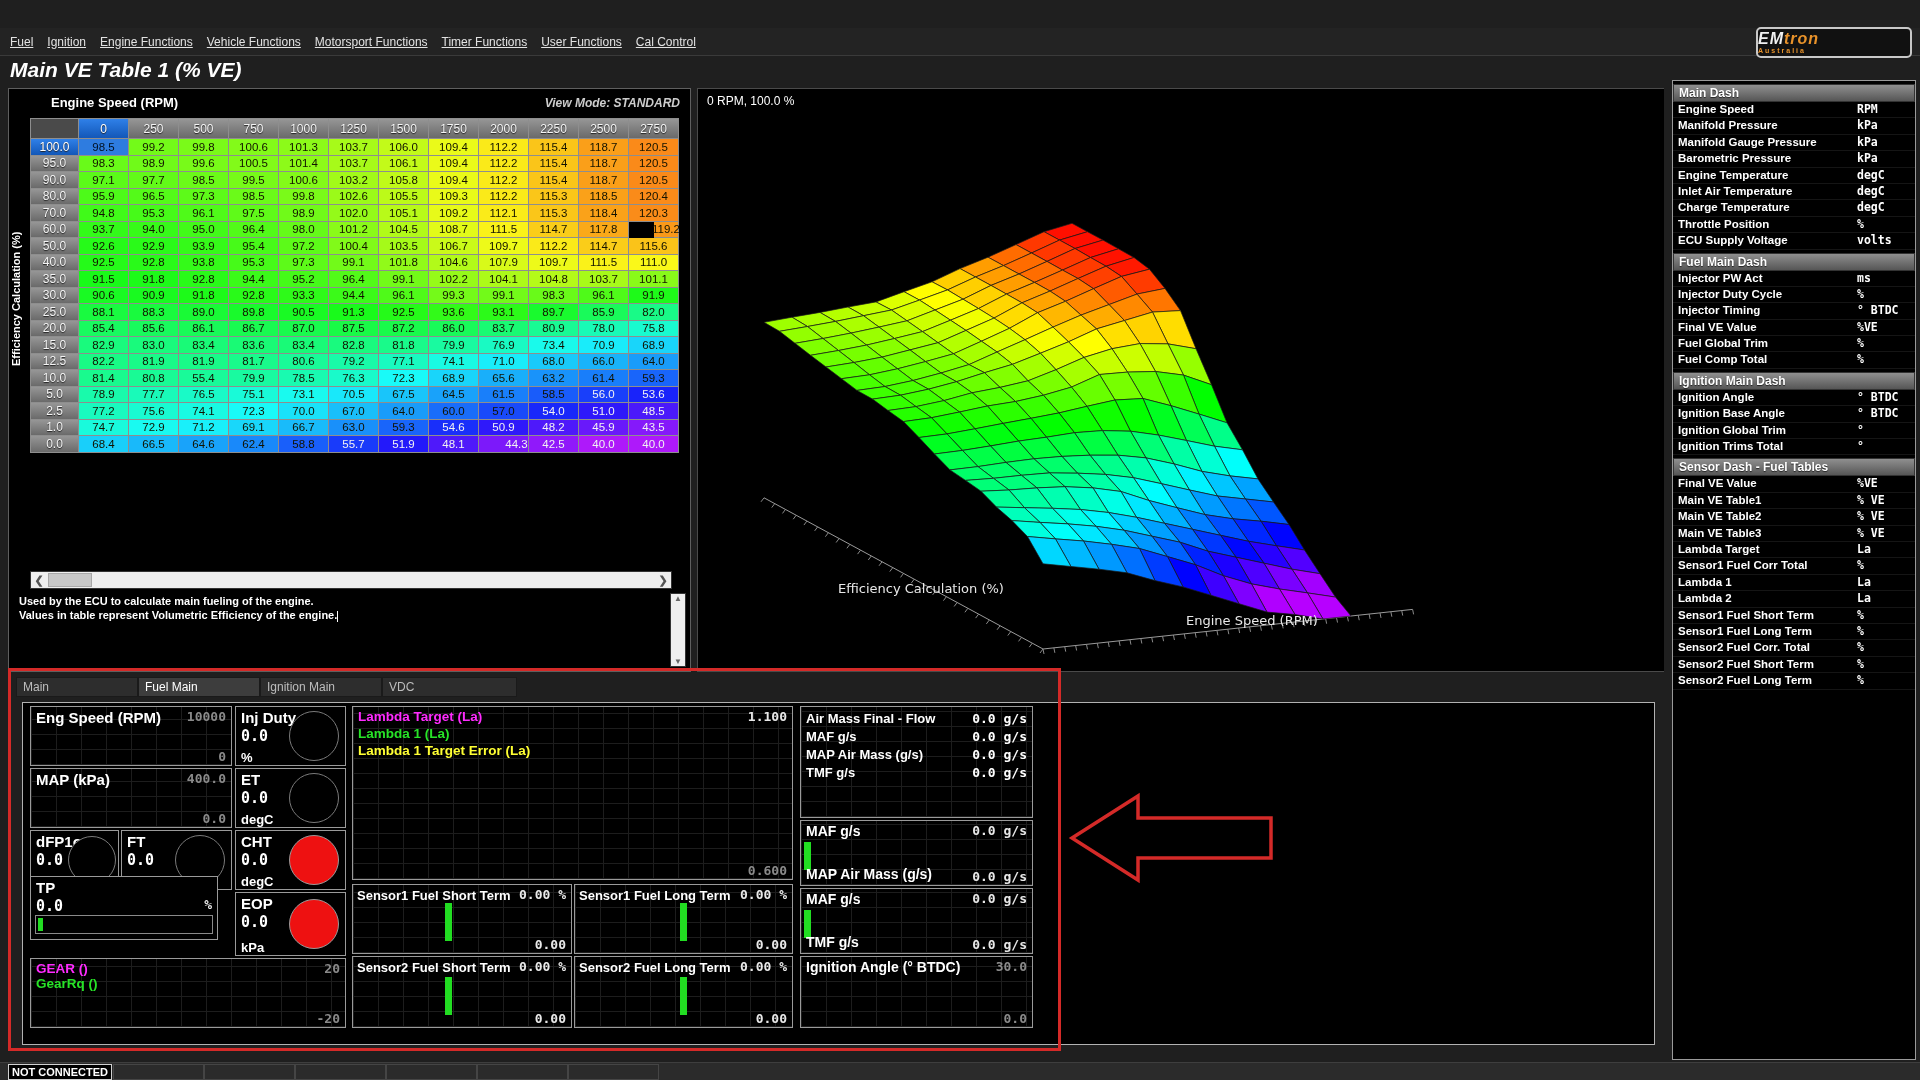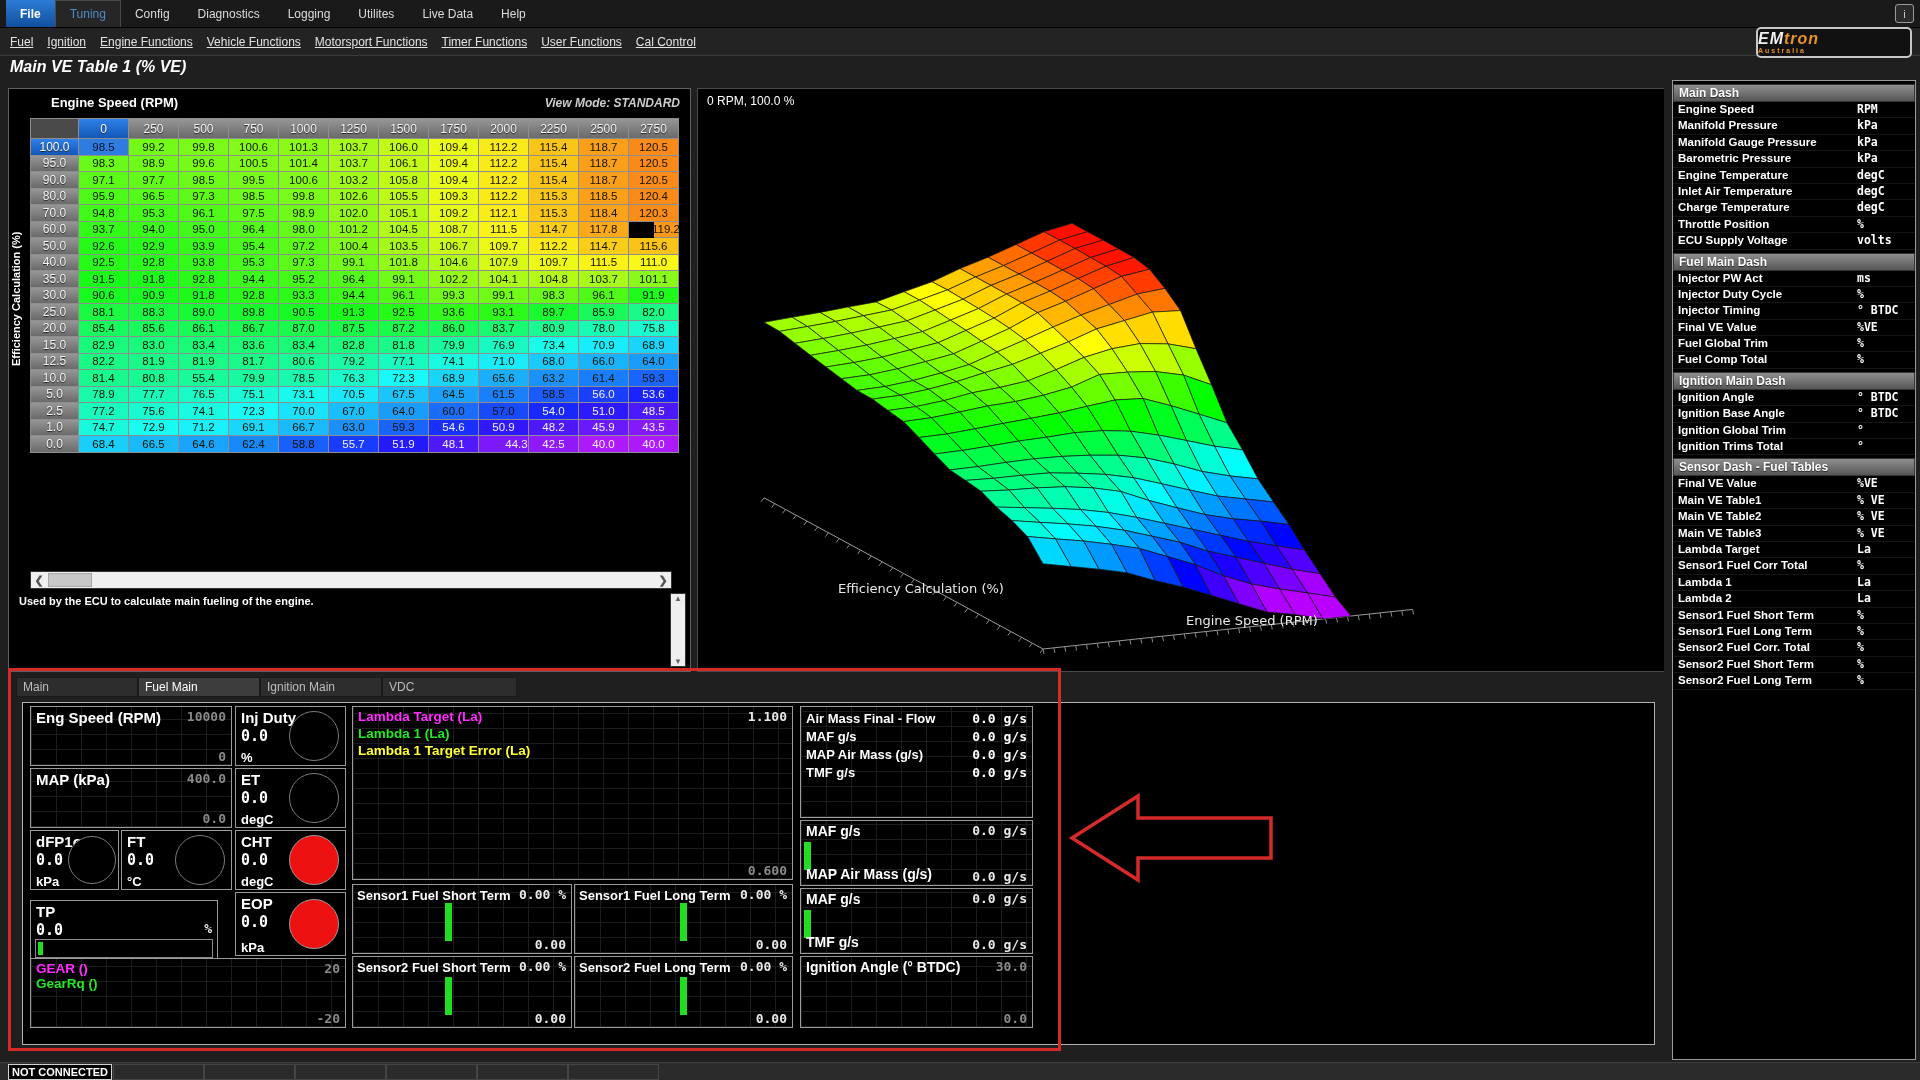--- a/index.html
+++ b/index.html
@@ -20,21 +20,21 @@
   .mb-item{margin:0 7px;font-size:12px;color:#e2e2e2;text-decoration:underline;cursor:default;}
   .mb-item:first-child{margin-left:10px;}
   .logo{position:absolute;right:8px;top:-1px;width:152px;height:27px;background:#111;
         border:2px solid #c8c8c8;border-radius:5px;display:flex;flex-direction:column;
         justify-content:center;line-height:1;}
   .logo .l1{font-style:italic;font-weight:bold;font-size:16px;letter-spacing:1px;}
   .logo .l1 .em{color:#f0f0f0;}
   .logo .l1 .tron{color:#e8922a;}
   .logo .l2{font-size:7px;color:#e8922a;font-weight:bold;letter-spacing:2px;}
 
-  .page-title{position:absolute;left:10px;top:58px;font-size:16px;font-weight:bold;font-style:italic;color:#fff;}
+  .page-title{position:absolute;left:10px;top:58px;font-size:21px;font-weight:bold;font-style:italic;color:#fff;}
 
   
   .table-panel{position:absolute;left:8px;top:88px;width:681px;height:582px;background:#000;border:1px solid #5f5f5f;}
   .axis-title{position:absolute;left:42px;top:6px;font-size:13px;font-weight:bold;color:#fff;}
   .view-mode{position:absolute;right:10px;top:7px;font-size:12px;font-weight:bold;font-style:italic;color:#cdcdcd;}
   .vert-label{position:absolute;left:1px;top:30px;width:16px;height:360px;writing-mode:vertical-rl;
               transform:rotate(180deg);font-size:11px;font-weight:bold;color:#fff;text-align:center;}
   #ve-grid{position:absolute;left:21px;top:29px;display:grid;border-left:1px solid #8e8e8e;border-top:1px solid #8e8e8e;}
   .ve-cell,.ve-head{border-right:1px solid #8e8e8e;border-bottom:1px solid #8e8e8e;
            display:flex;align-items:center;justify-content:center;font-size:11.5px;}
@@ -108,33 +108,20 @@
   .statusbar{position:absolute;left:0;top:1062px;width:1920px;height:18px;background:#2b2b2b;border-top:1px solid #3e3e3e;}
   .status-box{position:absolute;left:8px;top:1px;width:102px;height:14px;background:#000;border:1px solid #d2d2d2;
               color:#fff;font-size:11px;font-weight:bold;text-align:center;line-height:14px;}
   .status-seg{position:absolute;top:1px;height:14px;border:1px solid #454545;background:#2b2b2b;}
 </style>
 </head>
 <body>
 
 <div class="app">
 
-  <div class="titlebar">
-    <div id="tb-tabs" style="display:flex;">
-        <div class="tb-tab file">File</div>
-        <div class="tb-tab active">Tuning</div>
-        <div class="tb-tab">Config</div>
-        <div class="tb-tab">Diagnostics</div>
-        <div class="tb-tab">Logging</div>
-        <div class="tb-tab">Utilites</div>
-        <div class="tb-tab">Live Data</div>
-        <div class="tb-tab">Help</div>
-      </div>
-    <div class="info-icon">i</div>
-  </div>
 
   <div class="menubar2">
     <div id="mb-items" style="display:flex;align-items:center;">
         <div class="mb-item">Fuel</div>
         <div class="mb-item">Ignition</div>
         <div class="mb-item">Engine Functions</div>
         <div class="mb-item">Vehicle Functions</div>
         <div class="mb-item">Motorsport Functions</div>
         <div class="mb-item">Timer Functions</div>
         <div class="mb-item">User Functions</div>
@@ -415,20 +402,21 @@
         <div class="ve-cell" style="background: rgb(174, 25, 250); color: rgb(242, 242, 242);">40.0</div>
       </div>
     <div class="hscroll">
       <span class="arr">❮</span>
       <div class="thumb"></div>
       <div class="spacer"></div>
       <span class="arr">❯</span>
     </div>
     <div class="desc-box">
       <div class="desc-line">Used by the ECU to calculate main fueling of the engine.</div>
+      <div class="desc-line"><span>Values in table represent Volumetric Efficiency of the engine.</span><span class="caret"></span></div>
       <div class="vscroll">
         <span class="arr">▲</span>
         <span class="arr">▼</span>
       </div>
     </div>
   </div>
 
   <div class="plot3d">
     <svg id="surface" width="964" height="580" viewBox="0 0 964 580">
         <line x1="345" y1="560" x2="66" y2="408.79999999999995" stroke="#9a9a9a" stroke-width="1"></line>
@@ -878,21 +866,21 @@
     <div class="gval">0.0</div>
     <div class="gunit">kPa</div>
     <div class="circle small" style="right:2px;"></div>
   </div>
   <div class="gbox abs" style="left:121px;top:830px;width:111px;height:60px;">
     <div class="glabel">FT</div>
     <div class="gval">0.0</div>
     <div class="gunit">°C</div>
     <div class="circle"></div>
   </div>
-  <div class="gbox abs" style="left:30px;top:900px;width:188px;height:64px;">
+  <div class="gbox abs" style="left:30px;top:876px;width:188px;height:64px;">
     <div class="glabel">TP</div>
     <div class="gval">0.0</div>
     <div class="gmax white" style="top:20px;">%</div>
     <div class="hbar">
         <div class="fill"></div>
       </div>
   </div>
   <div class="gbox grid-bg abs" style="left:30px;top:958px;width:316px;height:70px;">
     <div class="glabel magenta" style="font-size:13.5px;">GEAR ()</div>
     <div class="glabel lgreen" style="font-size:13.5px;top:17px;">GearRq ()</div>

